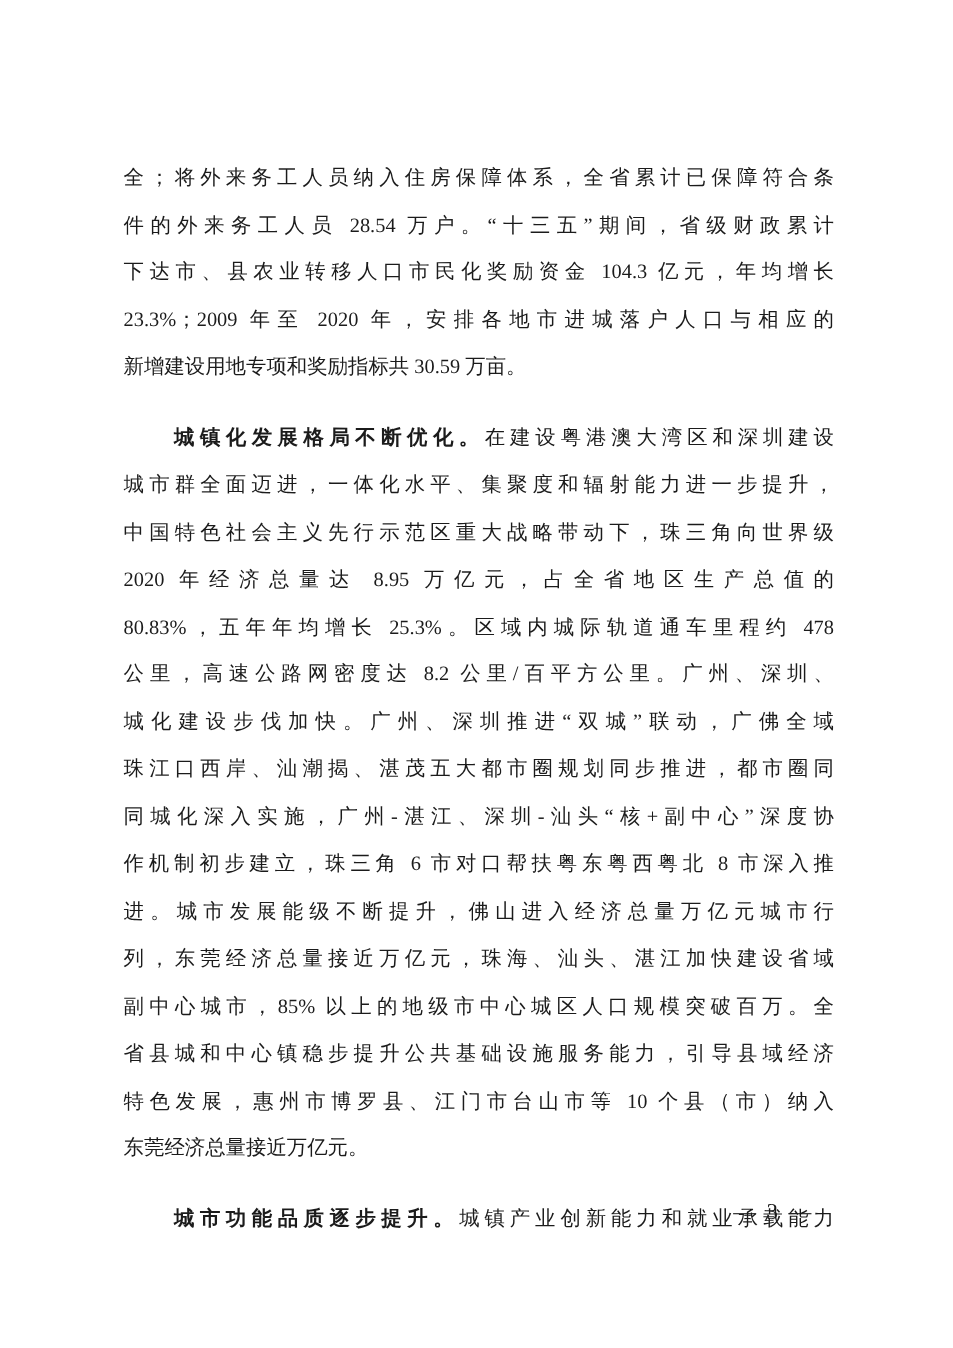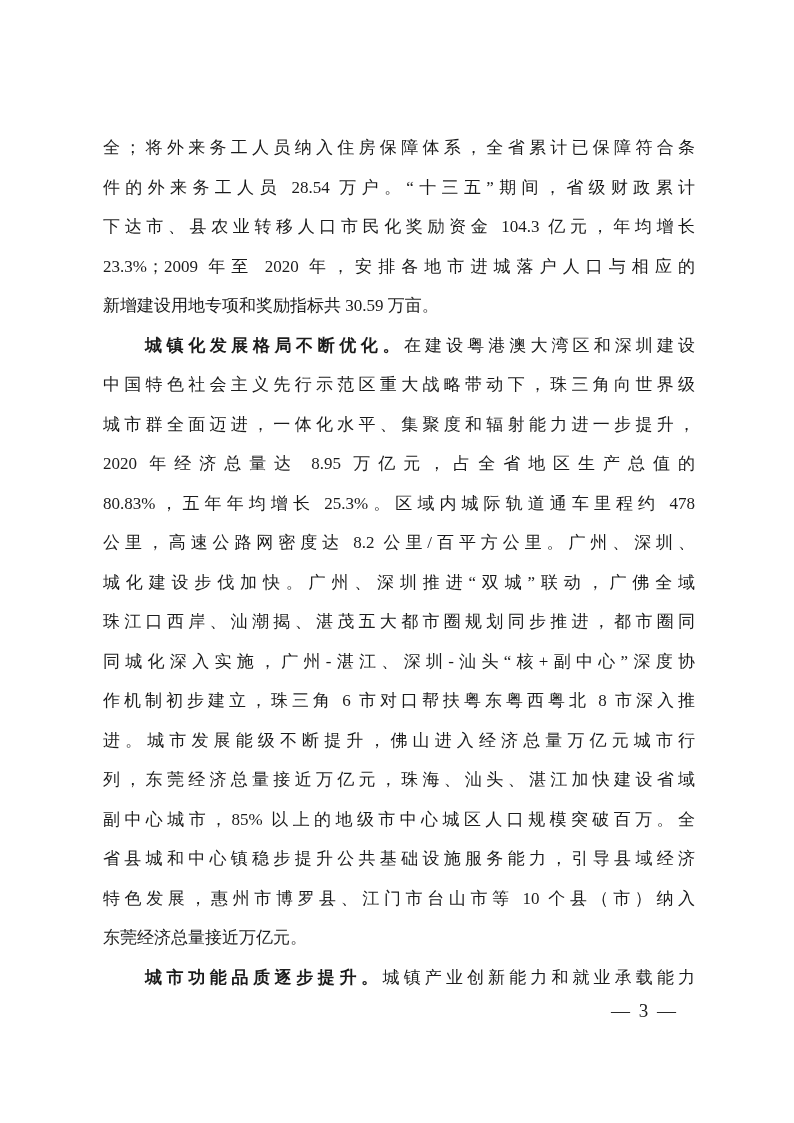--- a/index.html
+++ b/index.html
@@ -34,20 +34,21 @@
     text-align-last: justify;
     text-justify: inter-character;
     overflow: hidden;
   }
   .line.short {
     text-align: left;
     text-align-last: left;
   }
   .line.indent {
     text-indent: 42px;
+    margin-top: 19px;
   }
   .line b {
     font-weight: 700;
     letter-spacing: 0.5px;
   }
   .page-number {
     position: absolute;
     left: 611px;
     top: 1000px;
     font-size: 19px;
@@ -64,22 +65,22 @@
   <main class="text-block">
       <div class="paragraph">
         <div class="line">全；将外来务工人员纳入住房保障体系，全省累计已保障符合条</div>
         <div class="line">件的外来务工人员 28.54 万户。“十三五”期间，省级财政累计</div>
         <div class="line">下达市、县农业转移人口市民化奖励资金 104.3 亿元，年均增长</div>
         <div class="line">23.3%；2009 年至 2020 年，安排各地市进城落户人口与相应的</div>
         <div class="line short">新增建设用地专项和奖励指标共 30.59 万亩。</div>
       </div>
       <div class="paragraph">
         <div class="line indent"><b>城镇化发展格局不断优化。</b>在建设粤港澳大湾区和深圳建设</div>
+        <div class="line">城市群全面迈进，一体化水平、集聚度和辐射能力进一步提升，</div>
         <div class="line">中国特色社会主义先行示范区重大战略带动下，珠三角向世界级</div>
-        <div class="line">城市群全面迈进，一体化水平、集聚度和辐射能力进一步提升，</div>
         <div class="line">2020 年经济总量达 8.95 万亿元，占全省地区生产总值的</div>
         <div class="line">80.83%，五年年均增长 25.3%。区域内城际轨道通车里程约 478</div>
         <div class="line">公里，高速公路网密度达 8.2 公里/百平方公里。广州、深圳、</div>
         <div class="line">城化建设步伐加快。广州、深圳推进“双城”联动，广佛全域</div>
         <div class="line">珠江口西岸、汕潮揭、湛茂五大都市圈规划同步推进，都市圈同</div>
         <div class="line">同城化深入实施，广州-湛江、深圳-汕头“核+副中心”深度协</div>
         <div class="line">作机制初步建立，珠三角 6 市对口帮扶粤东粤西粤北 8 市深入推</div>
         <div class="line">进。城市发展能级不断提升，佛山进入经济总量万亿元城市行</div>
         <div class="line">列，东莞经济总量接近万亿元，珠海、汕头、湛江加快建设省域</div>
         <div class="line">副中心城市，85% 以上的地级市中心城区人口规模突破百万。全</div>

